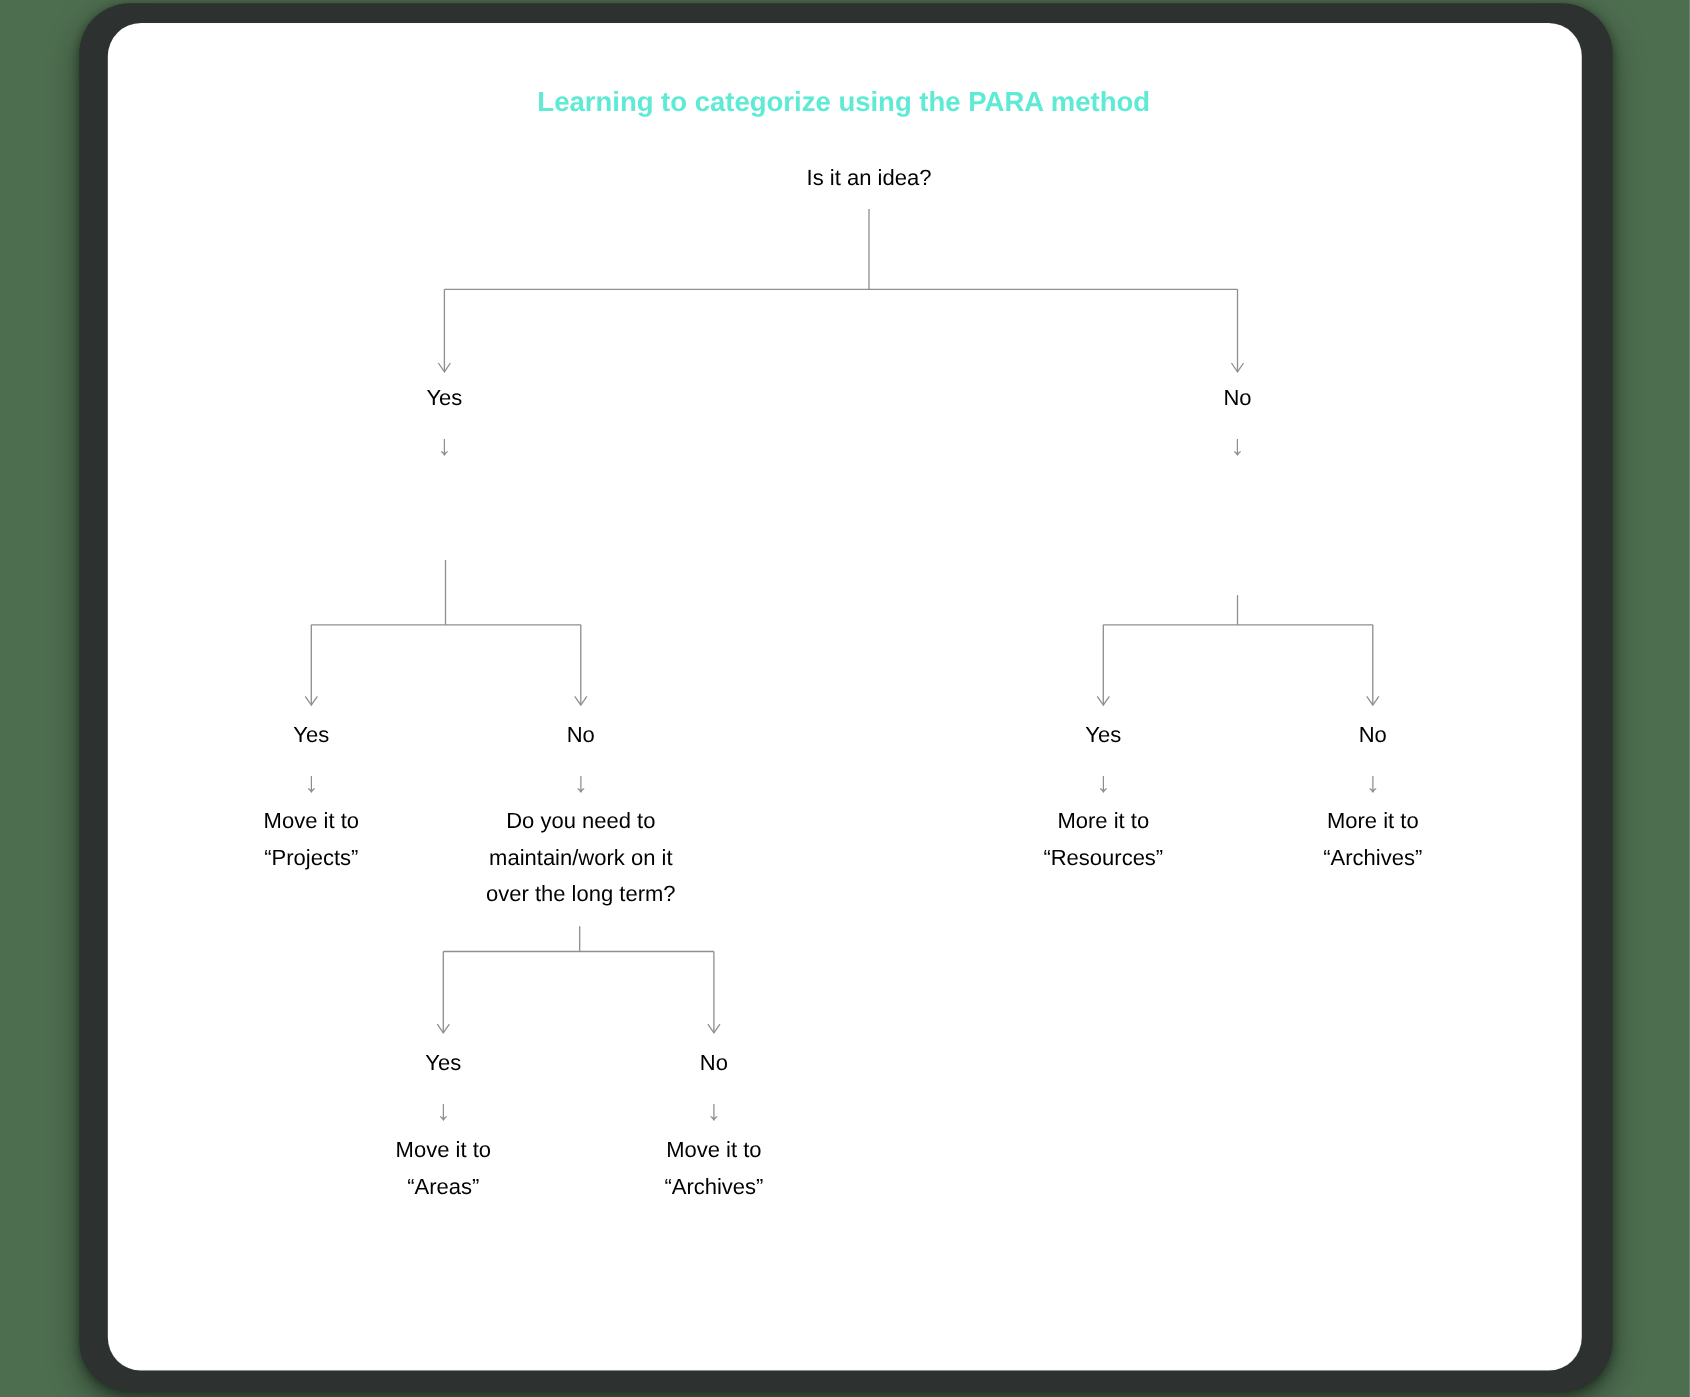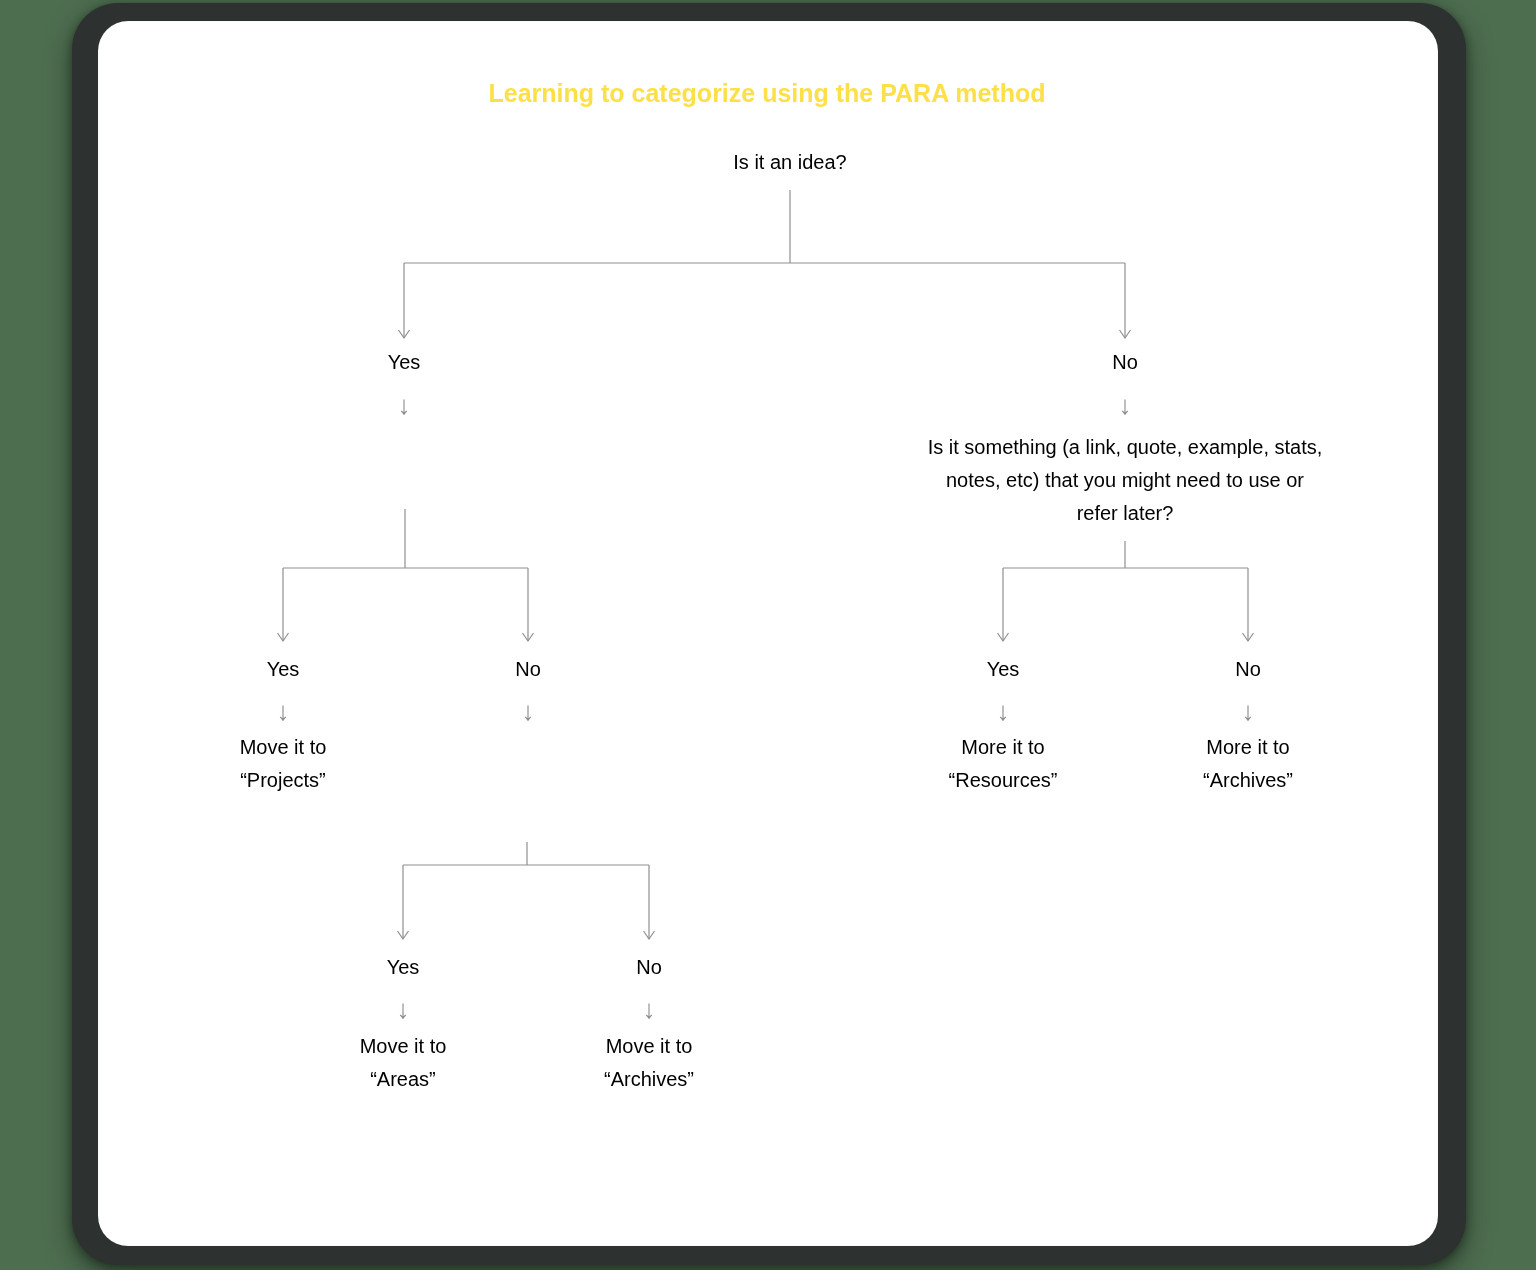--- a/index.html
+++ b/index.html
@@ -45,21 +45,21 @@
     pointer-events: none;
   }
   .diagram-title {
     position: absolute;
     left: 767px;
     top: 79px;
     transform: translateX(-50%);
     white-space: nowrap;
     font-size: 25px;
     font-weight: bold;
-    color: #fde047;
+    color: #5eead4;
     text-align: center;
   }
   .node {
     position: absolute;
     transform: translateX(-50%);
     text-align: center;
     font-size: 20px;
     line-height: 33px;
     color: #000000;
     white-space: pre-line;
@@ -118,30 +118,30 @@
 
   <div class="diagram-title">Learning to categorize using the PARA method</div>
 
   <div class="node" style="left:790px; top:146px;">Is it an idea?</div>
 
   <div class="node" style="left:404px; top:346px;">Yes</div>
   <div class="node" style="left:1125px; top:346px;">No</div>
   <div class="glyph-arrow" style="left:404px; top:392px;">↓</div>
   <div class="glyph-arrow" style="left:1125px; top:392px;">↓</div>
 
-  <div class="node" style="left:1125px; top:431px;">Is it something (a link, quote, example, stats,
-notes, etc) that you might need to use or
-refer later?</div>
 
   <div class="node" style="left:283px; top:653px;">Yes</div>
   <div class="node" style="left:528px; top:653px;">No</div>
   <div class="glyph-arrow" style="left:283px; top:698px;">↓</div>
   <div class="glyph-arrow" style="left:528px; top:698px;">↓</div>
   <div class="node" style="left:283px; top:731px;">Move it to
 “Projects”</div>
+  <div class="node" style="left:528px; top:731px;">Do you need to
+maintain/work on it
+over the long term?</div>
 
   <div class="node" style="left:403px; top:951px;">Yes</div>
   <div class="node" style="left:649px; top:951px;">No</div>
   <div class="glyph-arrow" style="left:403px; top:996px;">↓</div>
   <div class="glyph-arrow" style="left:649px; top:996px;">↓</div>
   <div class="node" style="left:403px; top:1030px;">Move it to
 “Areas”</div>
   <div class="node" style="left:649px; top:1030px;">Move it to
 “Archives”</div>
 

